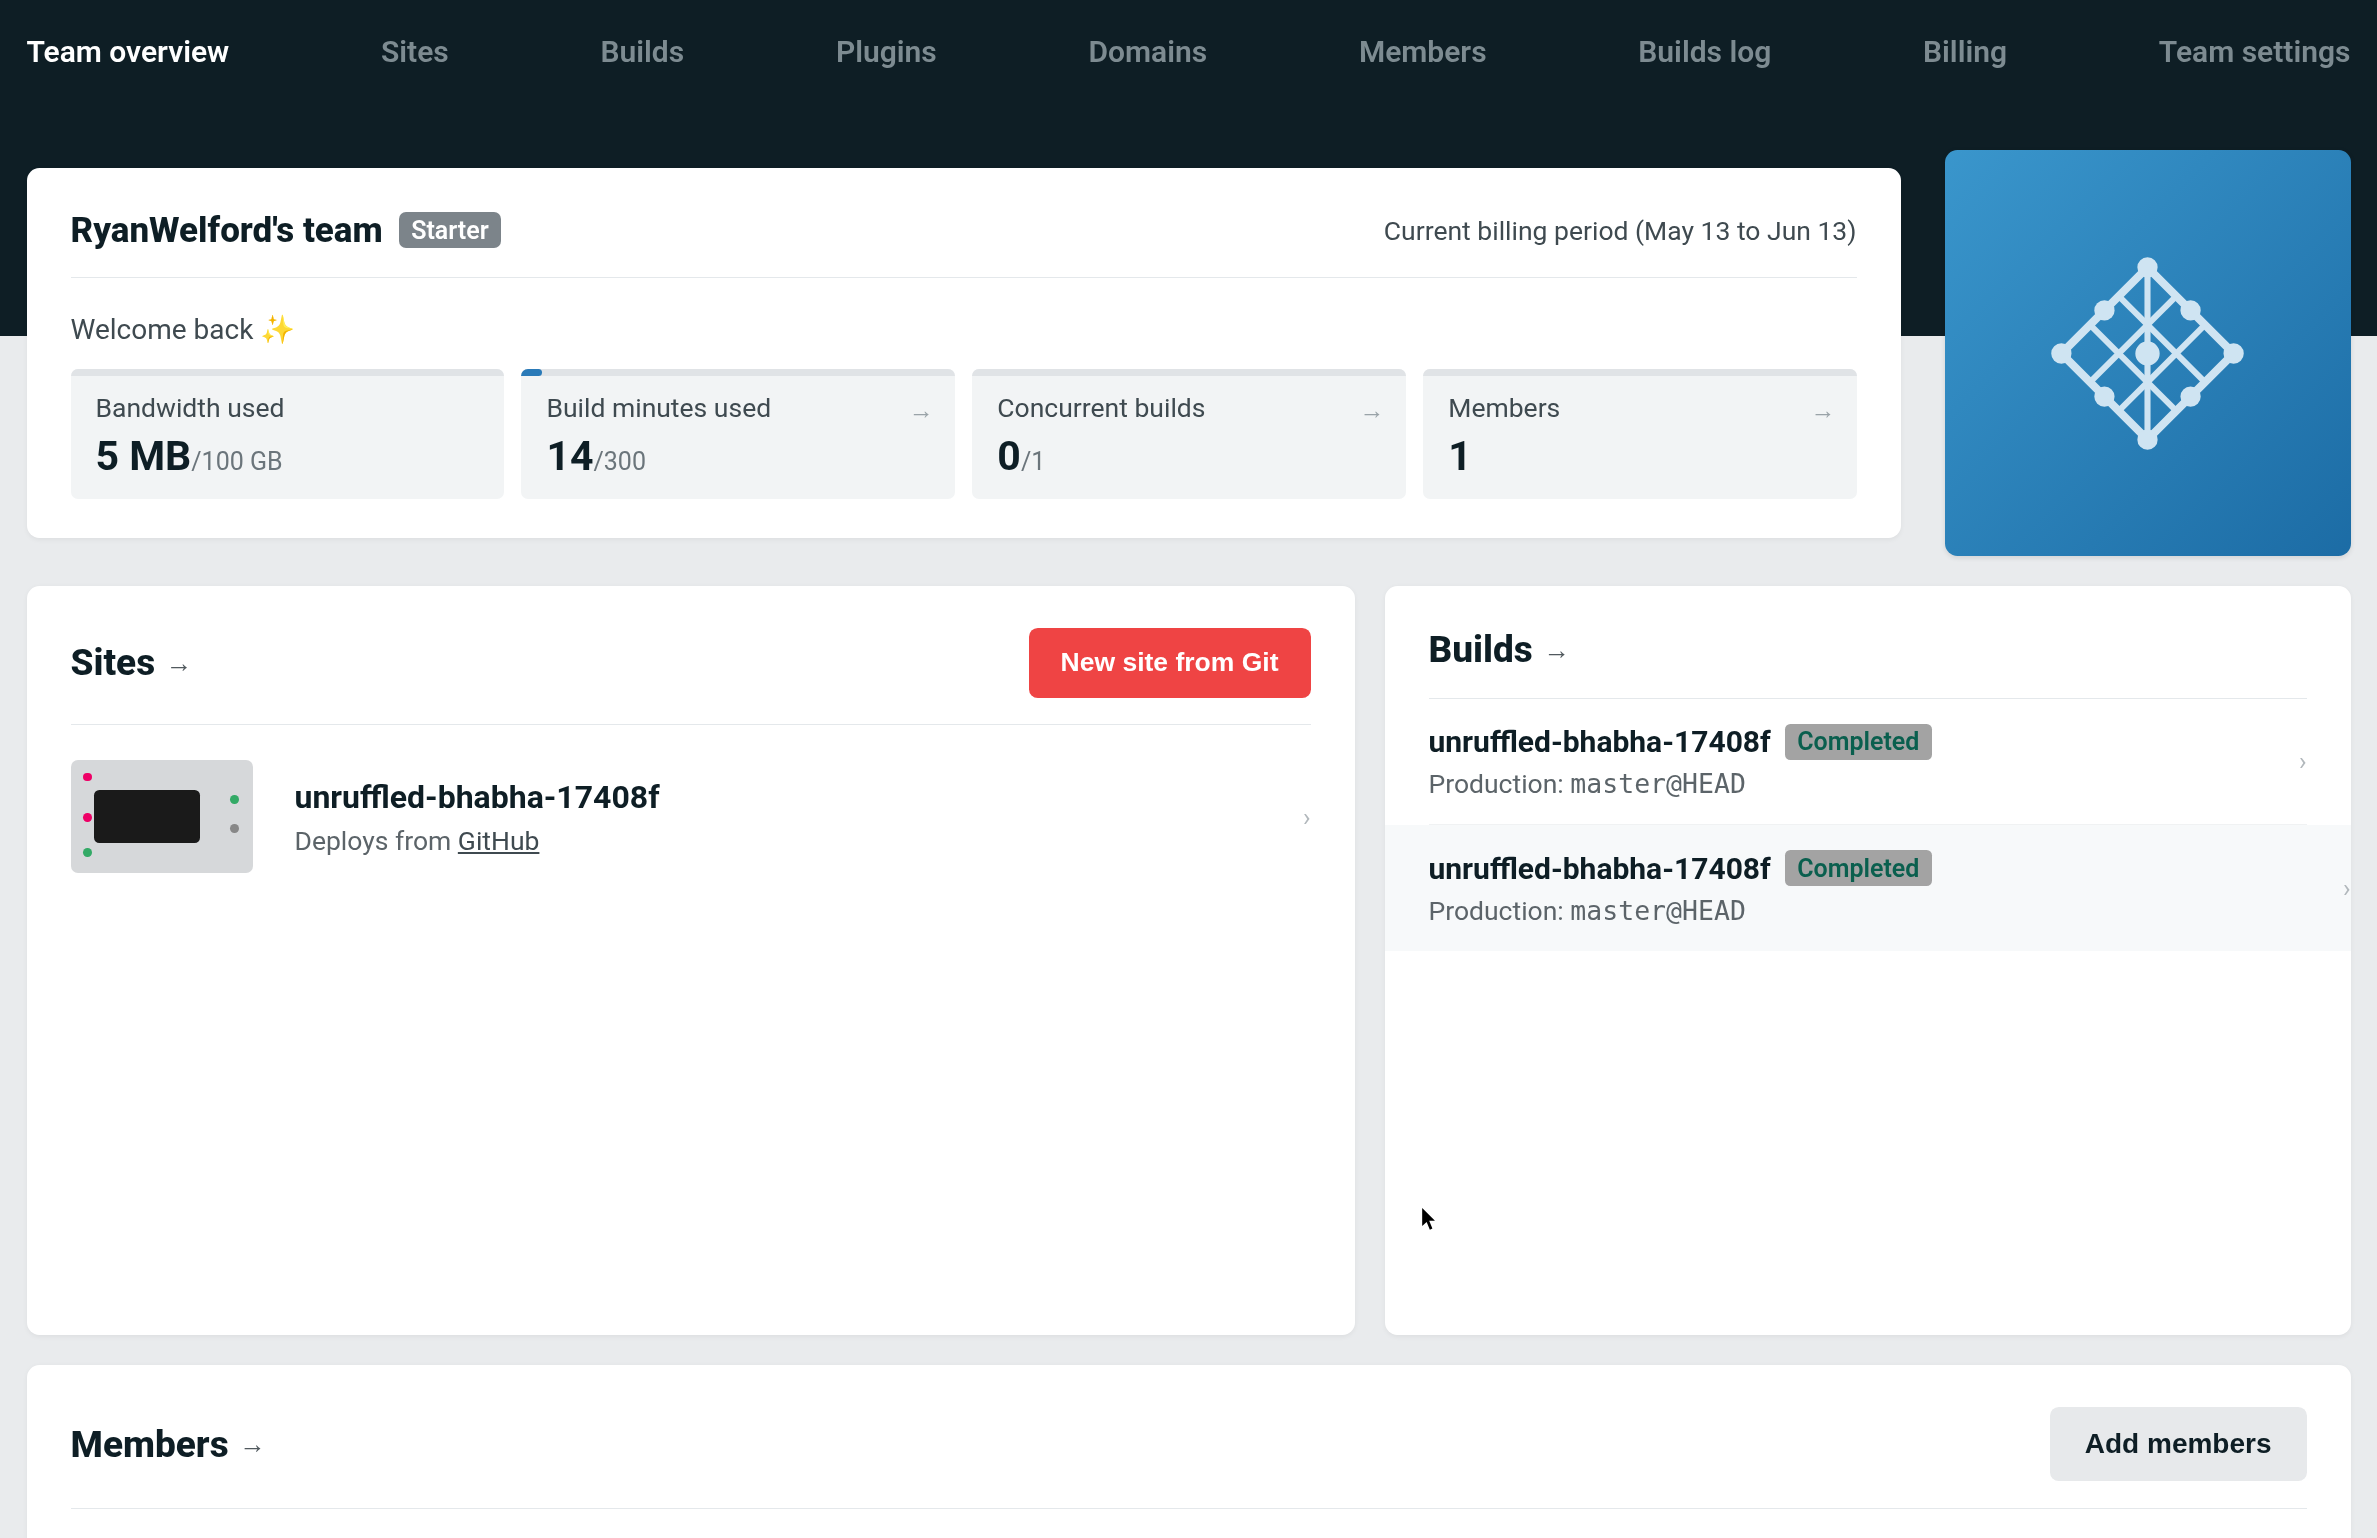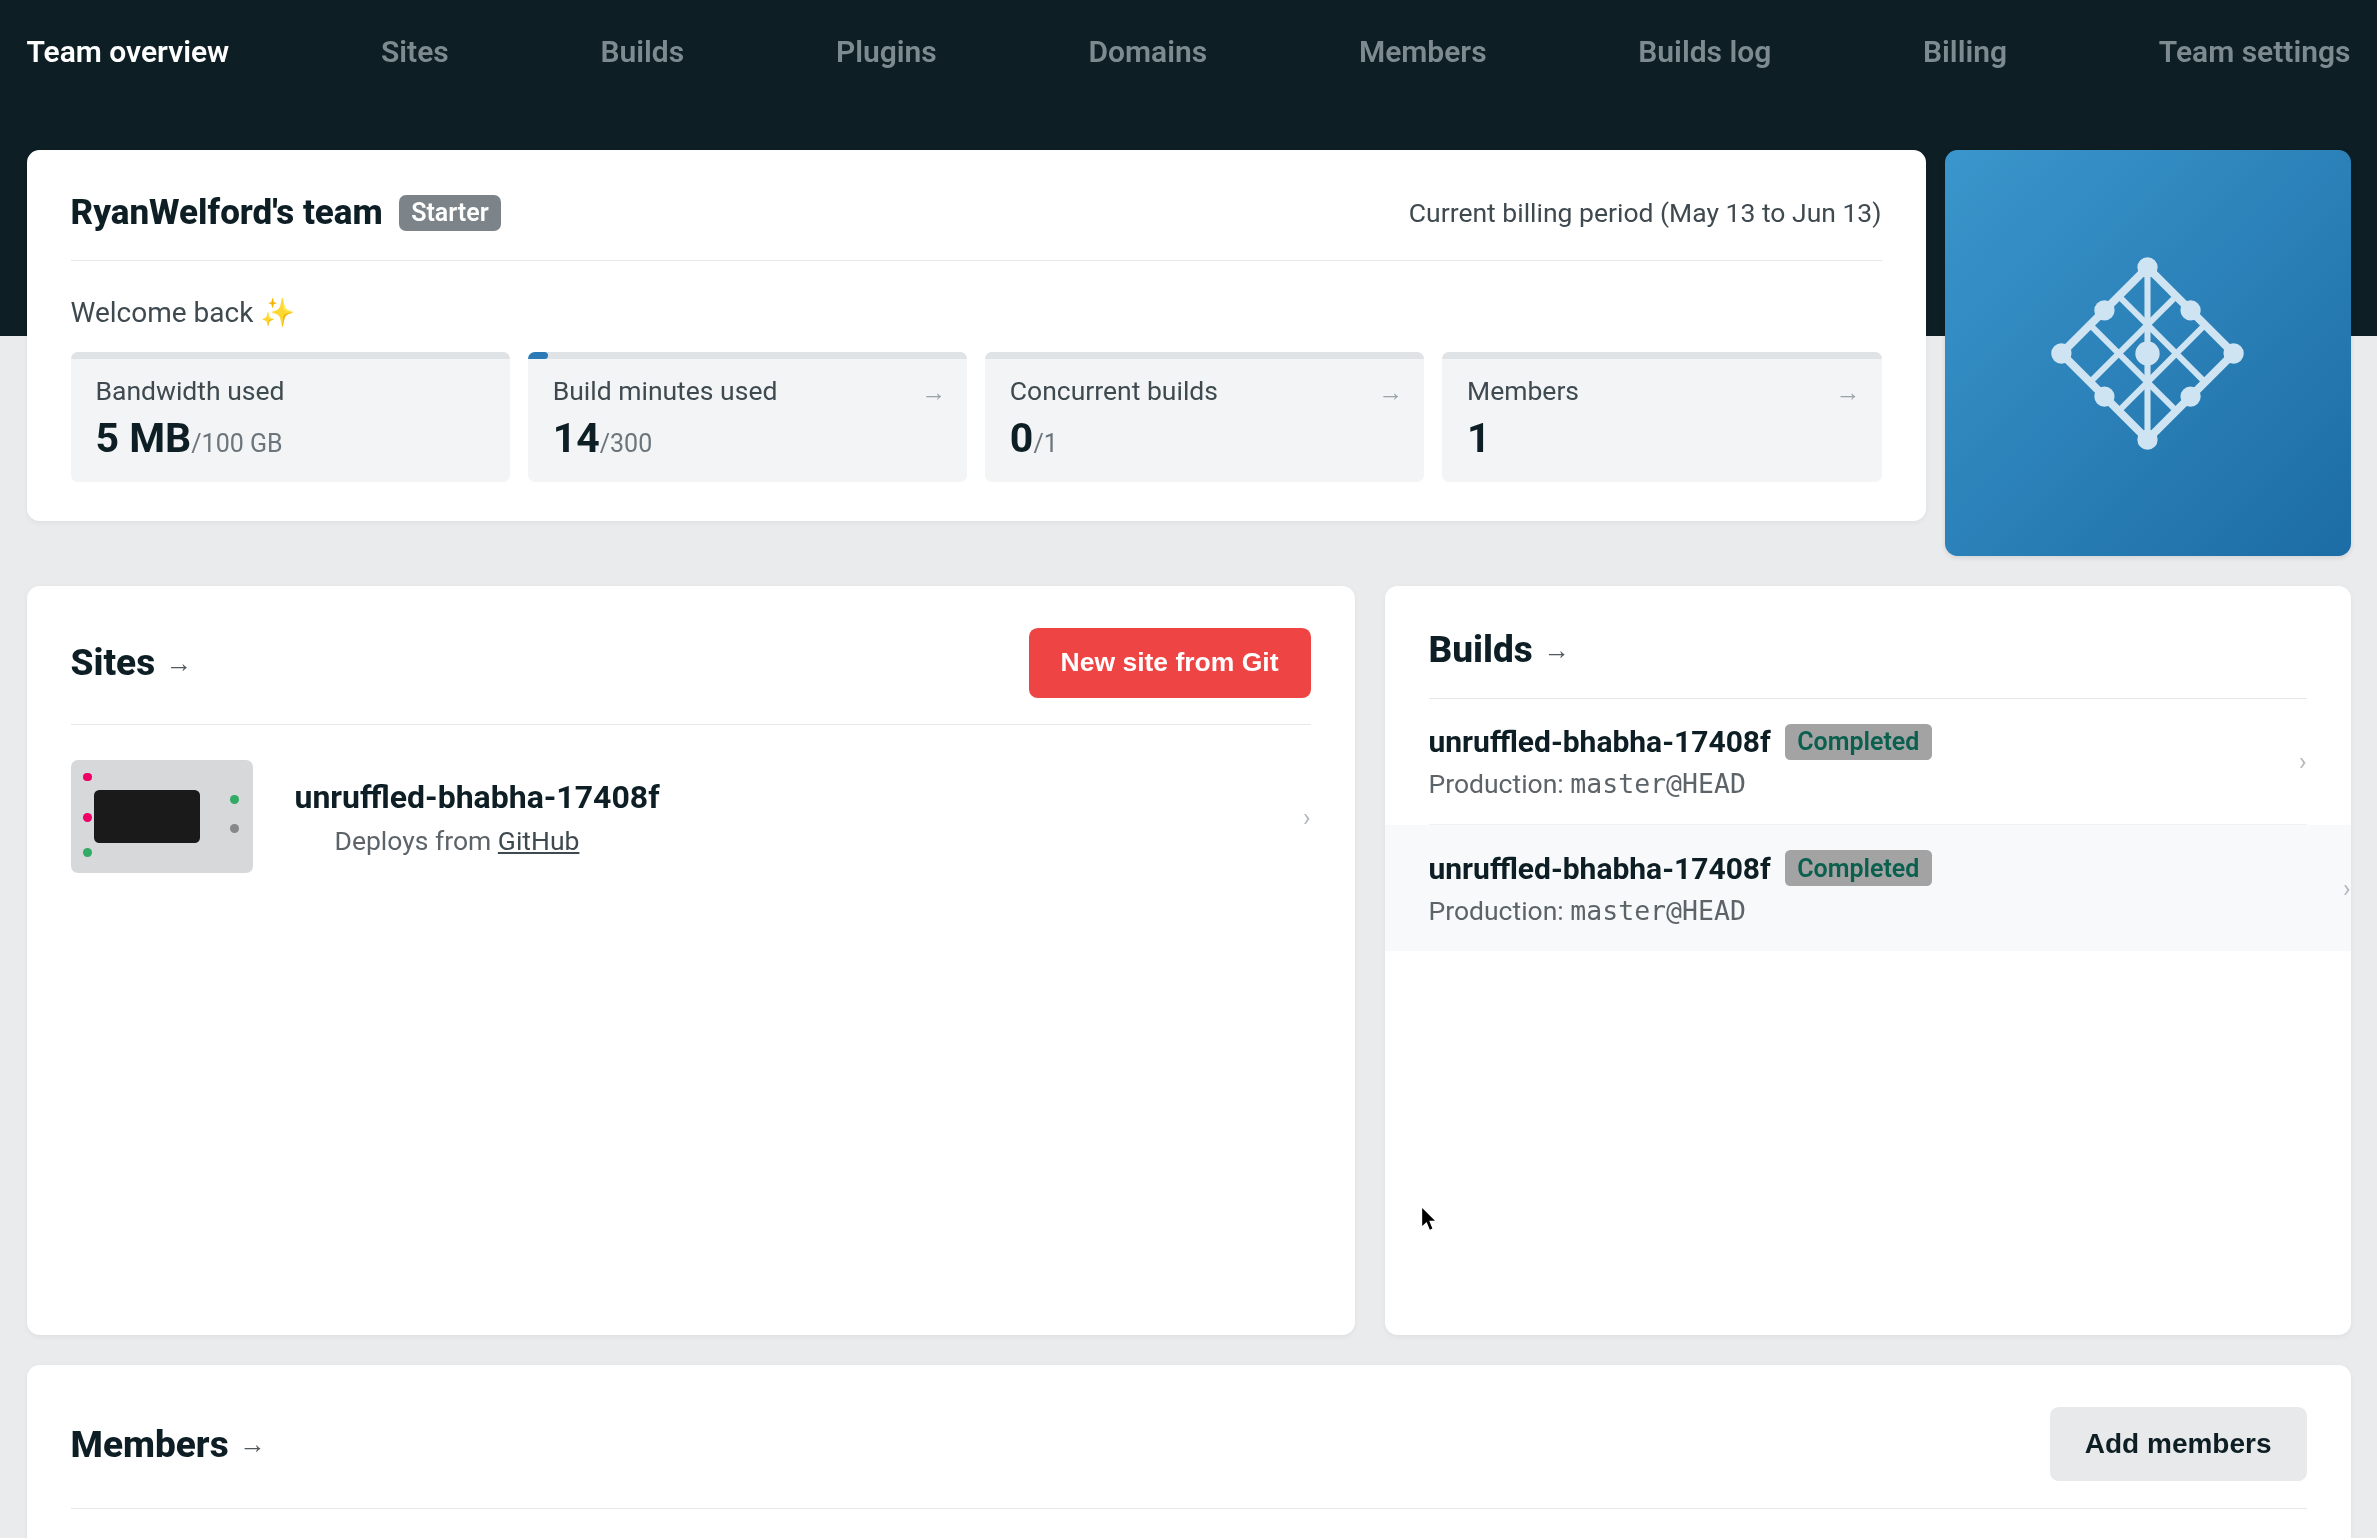--- a/index.html
+++ b/index.html
@@ -30,22 +30,22 @@
   .tab { color: #7d8b91; cursor: pointer; }
   .tab.active { color: #ffffff; }
   .content-wrap {
     position: absolute;
     top: 150px;
     left: 26.5px;
     right: 26.5px;
   }
   .top-row {
     display: flex;
-    gap: 19px;
-    align-items: flex-start;
+    gap: 44px;
+    align-items: center;
   }
   .overview-card {
     background: #ffffff;
     border-radius: 12.4px;
     flex: 1;
     padding: 42px 44px 39px 44px;
     box-shadow: 0 1.8px 5.3px rgba(0,0,0,0.05);
   }
   .overview-head {
     display: flex;
@@ -167,21 +167,21 @@
   }
   .site-thumb .th-inner {
     position: absolute;
     top: 30px; left: 23px;
     width: 106px; height: 53px;
     background: #1a1a1a;
     border-radius: 5.3px;
   }
   .site-thumb .th-dot { position:absolute; width:8.8px; height:8.8px; border-radius:50%; }
   .site-name { font-size: 32px; font-weight: 700; color: #0e1e25; margin-bottom: 8.8px; }
-  .site-sub { font-size: 26.5px; color: #5c6469; margin-left: 40px; }
+  .site-sub { font-size: 26.5px; color: #5c6469; }
   .site-sub .link { text-decoration: underline; color: #3f4a50; }
   .row-chevron {
     position: absolute;
     right: 0;
     top: 50%;
     transform: translateY(-50%);
     color: #b2b8bc;
     font-size: 25px;
   }
   .build-row {

